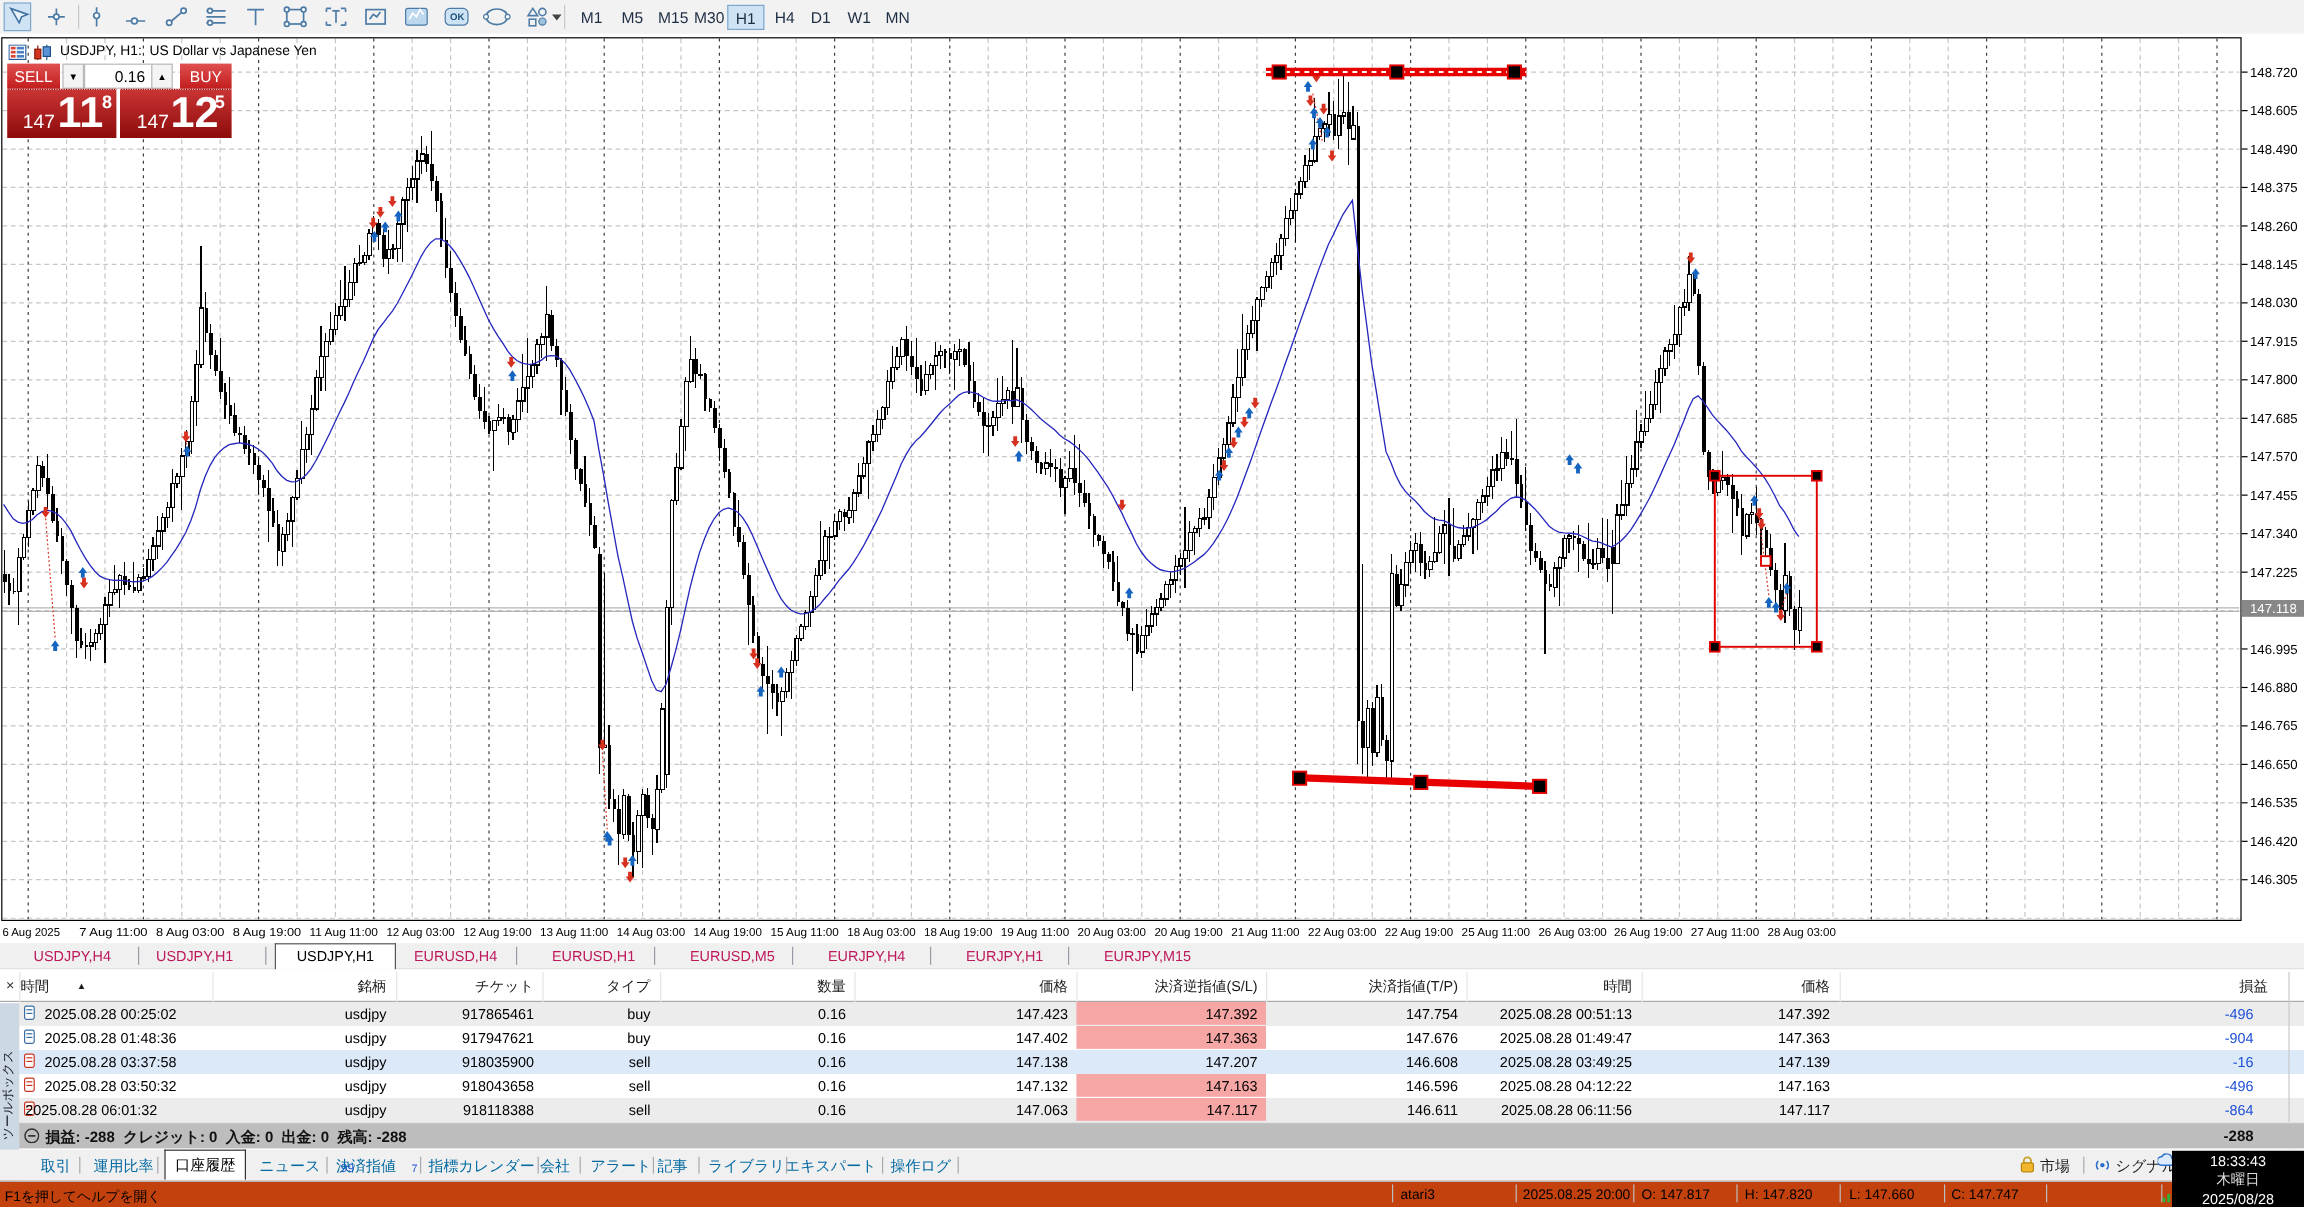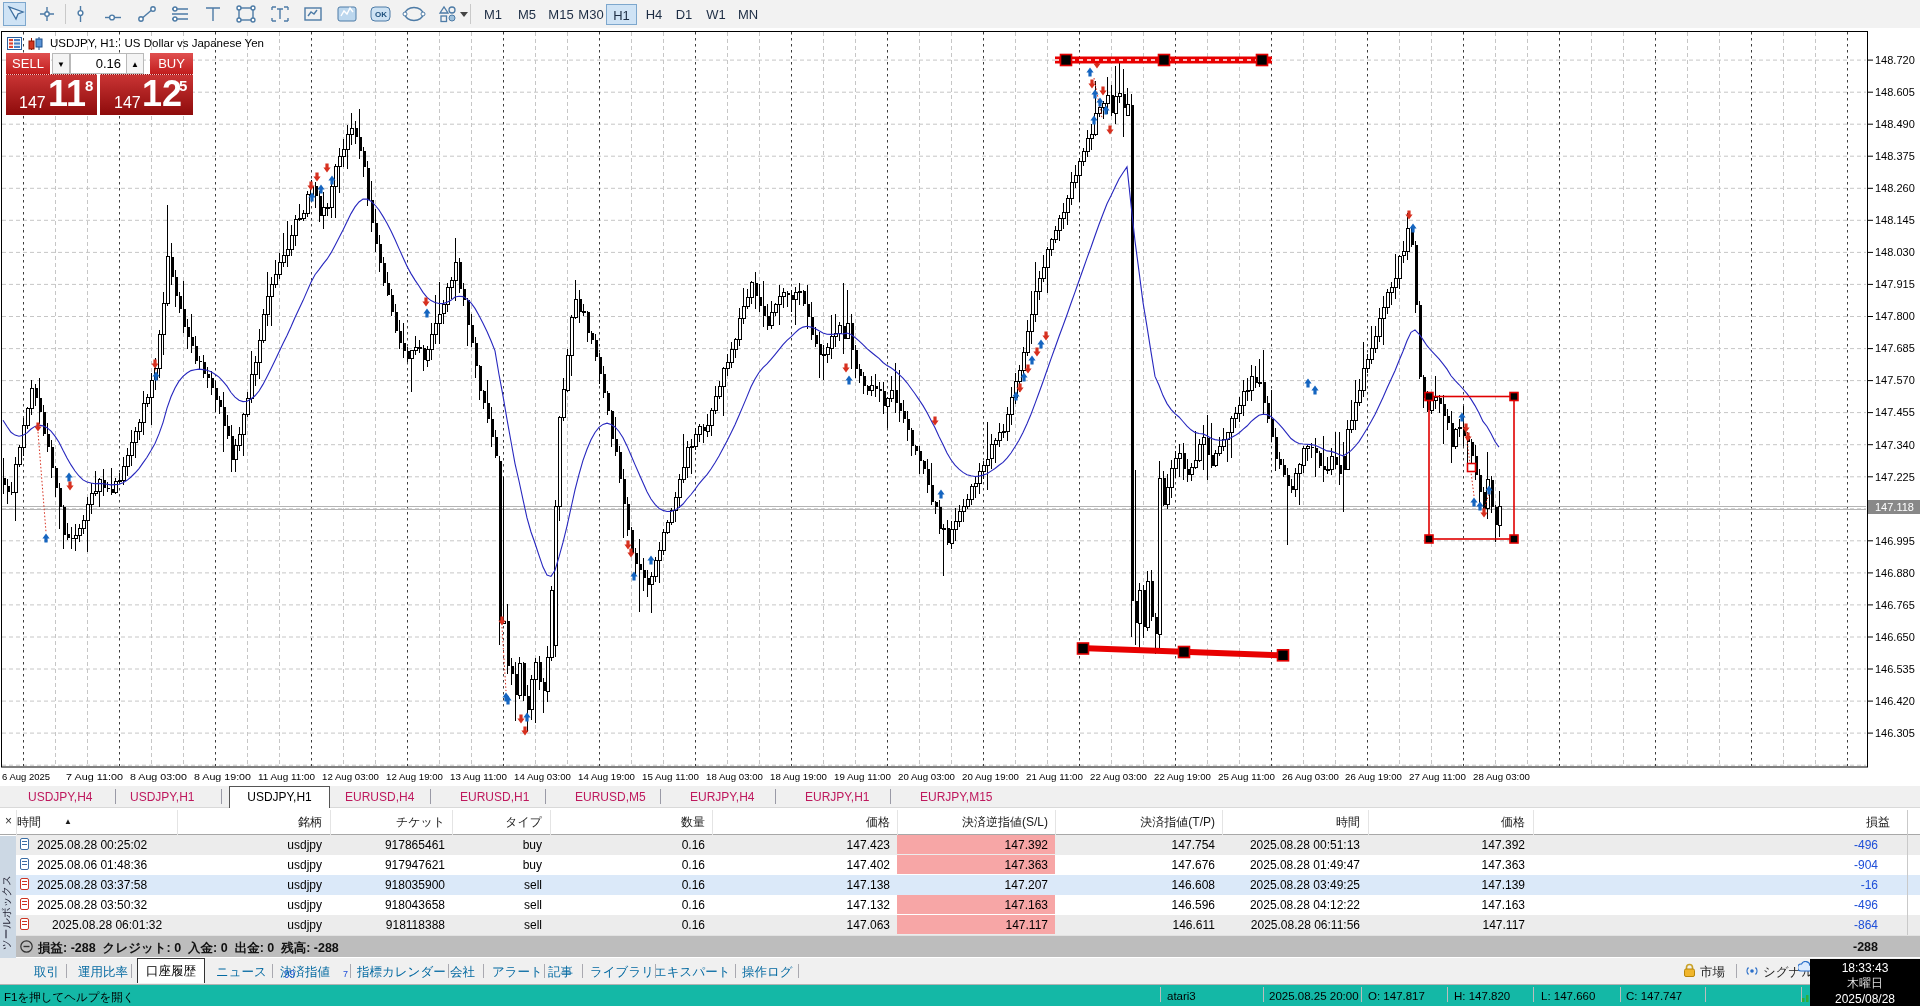--- a/index.html
+++ b/index.html
@@ -27,21 +27,21 @@
 .ric{position:absolute;left:4px;top:3px;width:9px;height:12px;border-radius:2px;background:#fff}
 #sumrow{position:absolute;left:16px;top:935px;width:1904px;height:22px;background:#bdbdbd;
  border-top:1px solid #e2e2e2;font-size:12.5px;font-weight:700;color:#111}
 #sidebar{position:absolute;left:0;top:836px;width:16px;height:146px;background:#ccd8e4}
 #sidebar2{position:absolute;left:0;top:958px;width:16px;height:26px;background:#ccd8e4}
 #btabs{position:absolute;left:0;top:958px;width:1920px;height:26px;background:#f0f0f0}
 .btab{position:absolute;top:6px;font-size:12.5px;color:#0369a1}
 .bsep{position:absolute;top:6px;height:14px;border-left:1px solid #a9a9b0}
 #btab-act{position:absolute;left:137px;top:0;width:68px;height:25px;background:#fff;
  border:1px solid #333;border-bottom:none;font-size:12.5px;color:#000;text-align:center;line-height:24px}
-#status{position:absolute;left:0;top:984px;width:1920px;height:22px;background:#14b8a6;border-top:1px solid #b3b3b3}
+#status{position:absolute;left:0;top:984px;width:1920px;height:22px;background:#c2410c;border-top:1px solid #b3b3b3}
 .st{position:absolute;top:5px;font-size:11.5px;color:#000}
 .ssep{position:absolute;top:3px;height:15px;border-left:1px solid #bdbdbd}
 #clock{position:absolute;left:1810px;top:959px;width:110px;height:47px;background:#000;color:#fff;
  font-size:12px;text-align:center}
 .red{color:#1d4ed8}
 </style></head><body>
 <div id="toolbar"></div><svg id="chart" width="1920" height="1006" viewBox="0 0 1920 1006">
 <rect x="0" y="28" width="1920" height="758" fill="#fff"></rect>
 <g stroke="#c6c6c6" stroke-width="1" fill="none">
 <path d="M2 60.1H1866M2 92.2H1866M2 124.2H1866M2 156.2H1866M2 188.3H1866M2 220.3H1866M2 252.4H1866M2 284.4H1866M2 316.5H1866M2 348.6H1866M2 380.6H1866M2 412.6H1866M2 444.7H1866M2 476.8H1866M2 508.8H1866M2 540.8H1866M2 572.9H1866M2 604.9H1866M2 637.0H1866M2 669.0H1866M2 701.1H1866M2 733.1H1866M2 765.2H1866" stroke-dasharray="4,3"></path>
@@ -328,21 +328,21 @@
       <div class="rr" style="right:560px">2025.08.28 00:51:13</div>
       <div class="rr" style="right:395px">147.392</div>
       <div class="rr red" style="right:42px">-496</div>
     </div>
     <div class="row" style="top:47px;background:#ffffff">
       <div class="pink"></div>
       <div class="ric" style="border:1.4px solid #3a6ea5">
         <div style="margin:2px 1px 0;border-top:1.4px solid #3a6ea5"></div>
         <div style="margin:2px 1px 0;border-top:1.4px solid #3a6ea5"></div>
       </div>
-      <div class="rr" style="left:21px;text-align:left">2025.08.06 01:48:36</div>
+      <div class="rr" style="left:21px;text-align:left">2025.08.28 01:48:36</div>
       <div class="rr" style="right:1598px">usdjpy</div>
       <div class="rr" style="right:1475px">917947621</div>
       <div class="rr" style="right:1378px">buy</div>
       <div class="rr" style="right:1215px">0.16</div>
       <div class="rr" style="right:1030px">147.402</div>
       <div class="rr" style="right:872px">147.363</div>
       <div class="rr" style="right:705px">147.676</div>
       <div class="rr" style="right:560px">2025.08.28 01:49:47</div>
       <div class="rr" style="right:395px">147.363</div>
       <div class="rr red" style="right:42px">-904</div>
@@ -381,21 +381,21 @@
       <div class="rr" style="right:560px">2025.08.28 04:12:22</div>
       <div class="rr" style="right:395px">147.163</div>
       <div class="rr red" style="right:42px">-496</div>
     </div>
     <div class="row" style="top:107px;background:#ececec">
       <div class="pink"></div>
       <div class="ric" style="border:1.4px solid #cc3322">
         <div style="margin:2px 1px 0;border-top:1.4px solid #cc3322"></div>
         <div style="margin:2px 1px 0;border-top:1.4px solid #cc3322"></div>
       </div>
-      <div class="rr" style="left:36px;text-align:center">2025.08.28 06:01:32</div>
+      <div class="rr" style="left:5px;text-align:center">2025.08.28 06:01:32</div>
       <div class="rr" style="right:1598px">usdjpy</div>
       <div class="rr" style="right:1475px">918118388</div>
       <div class="rr" style="right:1378px">sell</div>
       <div class="rr" style="right:1215px">0.16</div>
       <div class="rr" style="right:1030px">147.063</div>
       <div class="rr" style="right:872px">147.117</div>
       <div class="rr" style="right:705px">146.611</div>
       <div class="rr" style="right:560px">2025.08.28 06:11:56</div>
       <div class="rr" style="right:395px">147.117</div>
       <div class="rr red" style="right:42px">-864</div>

